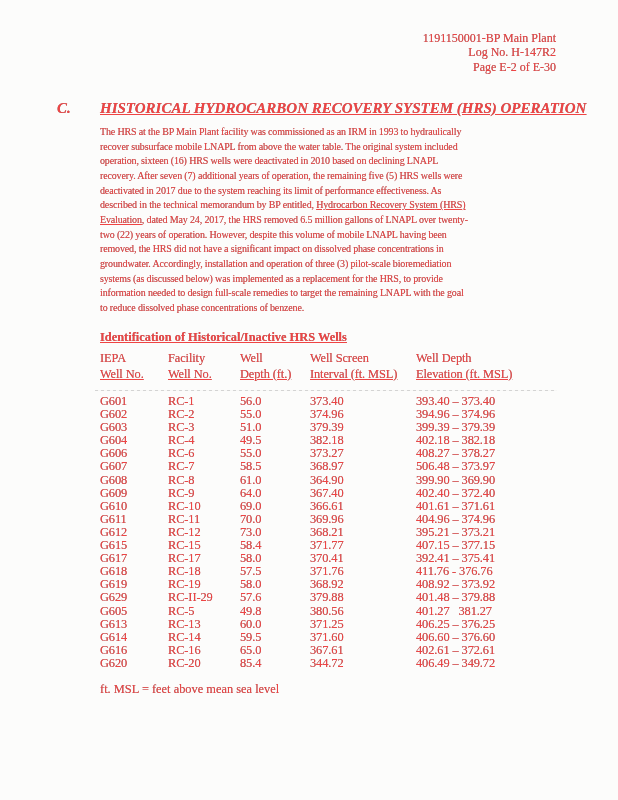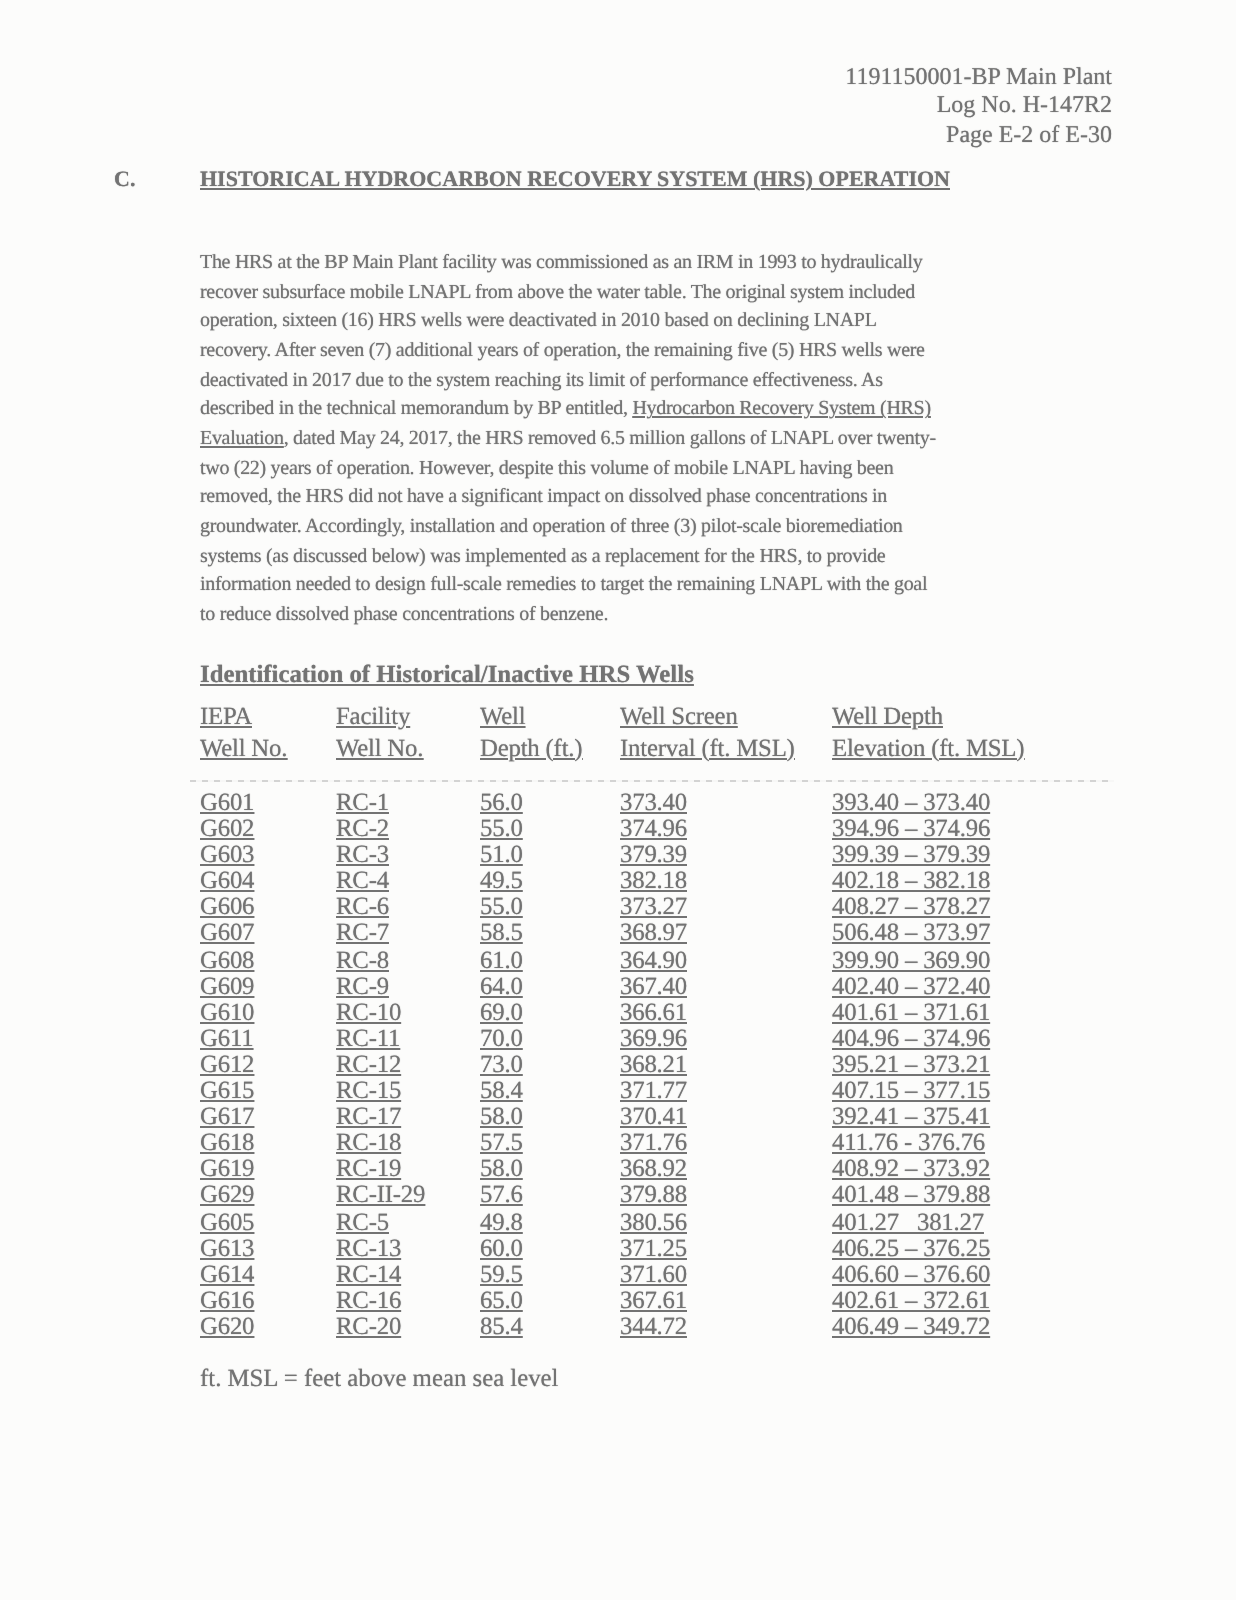--- a/index.html
+++ b/index.html
@@ -1,44 +1,44 @@
 <!DOCTYPE html>
 <html><head>
 <meta charset="utf-8">
 <style>
   html,body { margin:0; padding:0; background:#ffffff; }
   .page {
     position:relative; width:618px; height:800px;
     background:#fcfcfb; overflow:hidden;
     font-family:"Liberation Serif","DejaVu Serif",serif;
-    color:#737373;
+    color:#ef4444;
     text-shadow:0 0 0.5px rgba(40,40,40,0.55);
   }
   .doc-header {
     position:absolute; top:31px; right:62px;
     text-align:right; font-size:12px; line-height:14.4px;
   }
   .section-heading {
-    position:absolute; top:84px; left:57px;
-    font-weight:bold; font-size:11px; white-space:nowrap;
+    position:absolute; top:100px; left:57px;
+    font-weight:bold; font-size:15px; white-space:nowrap;font-style:italic;
   }
   .sec-label { display:inline-block; width:43px; }
   .u { text-decoration:underline; }
   .body-paragraph {
     position:absolute; top:125px; left:100px; width:470px;
     font-size:10px; line-height:14.65px; letter-spacing:-0.15px;
   }
   .pline { white-space:nowrap; }
   .subsection-heading {
     position:absolute; top:330px; left:100px;
     font-weight:bold; font-size:12.4px; text-decoration:underline; white-space:nowrap;
   }
   .wells-table {
     position:absolute; top:351px; left:100px; width:458px;
-    font-size:12.4px; letter-spacing:-0.1px;text-decoration:underline;
+    font-size:12.4px; letter-spacing:-0.1px;
   }
   .trow { display:grid; grid-template-columns:68px 72px 70px 106px 1fr; }
   .thead .trow { line-height:15.5px; }
   .thead { margin-bottom:13px; }
   .th .l2 { text-decoration:underline; }
   .tbody .trow { line-height:13.1px; }
   .td, .th div { white-space:pre; }
   .artifact-line {
     position:absolute; left:95px; top:390px; width:462px; height:1px;
     background:repeating-linear-gradient(90deg, rgba(0,0,0,0.16) 0 3px, rgba(0,0,0,0.02) 3px 6px);

